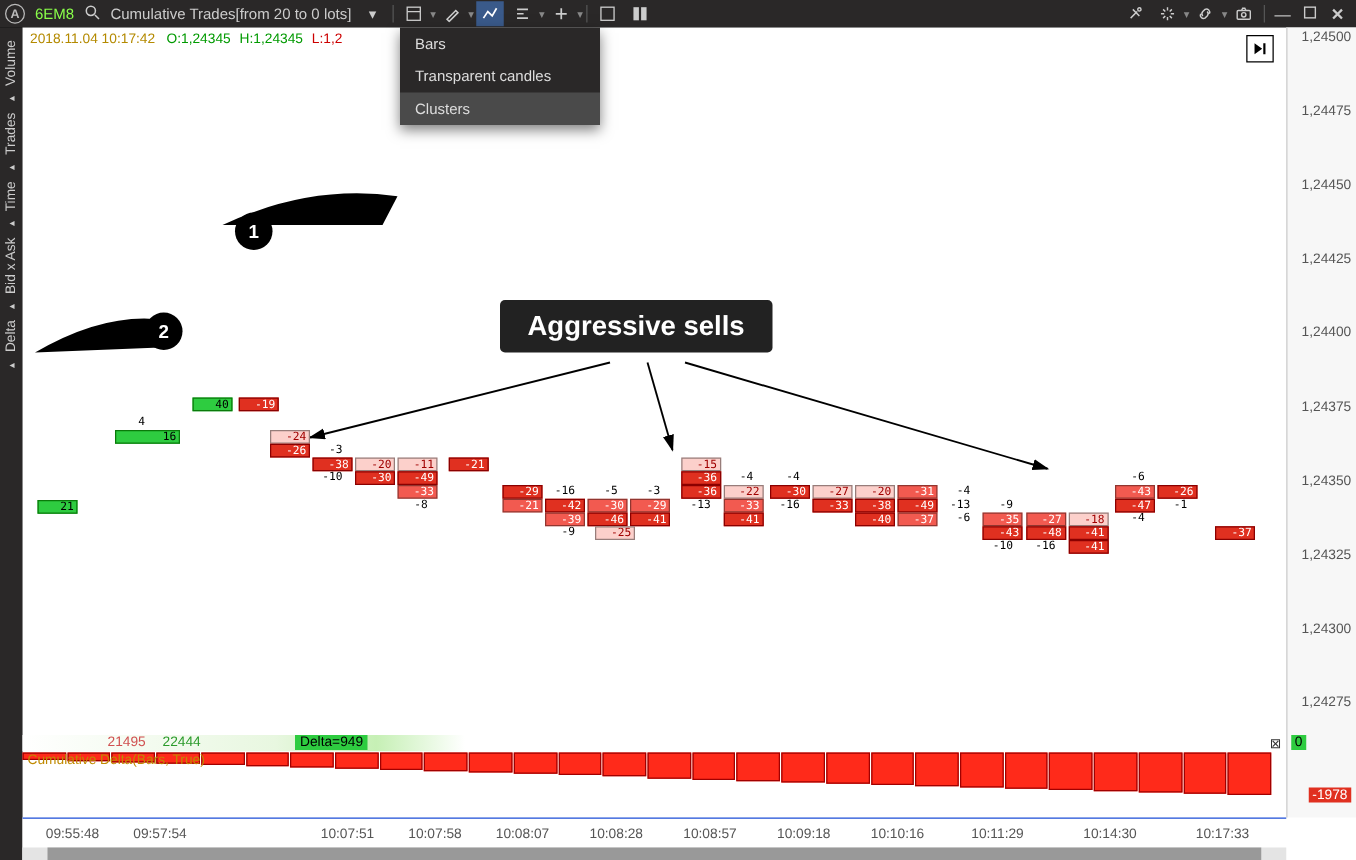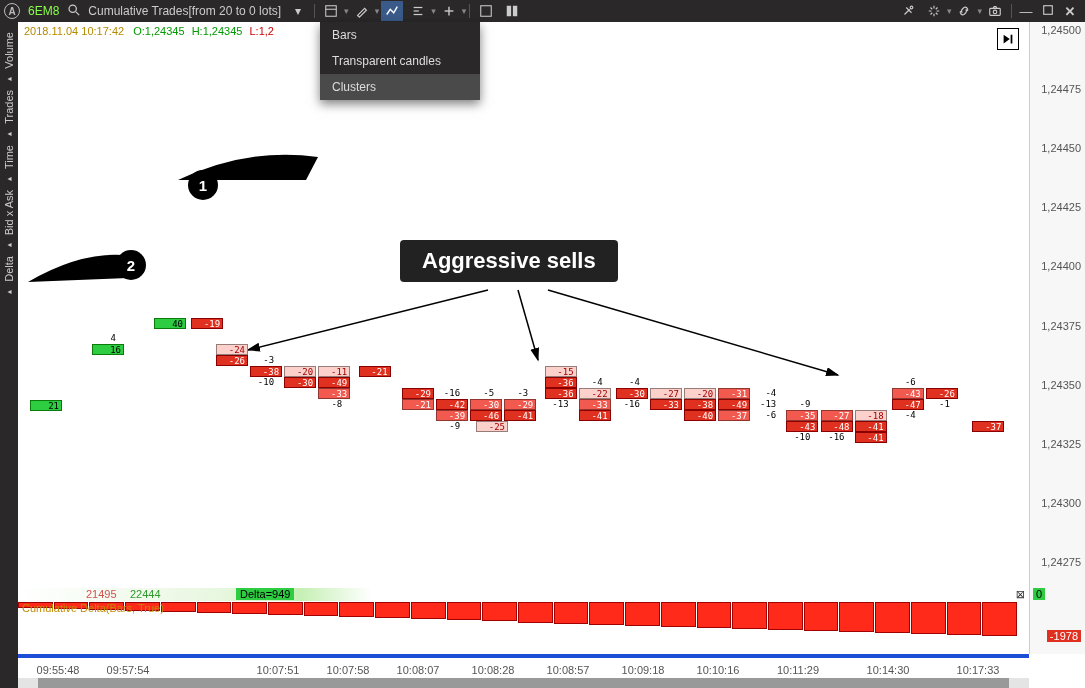--- a/index.html
+++ b/index.html
@@ -63,21 +63,21 @@
     position:absolute; left:0; top:0; right:56px; bottom:34px;
   }
   .yaxis {
     position:absolute; right:0; top:0; width:56px; bottom:34px;
     background:#f7f7f7; border-left:1px solid #ccc;
     font-size:11px; color:#555;
   }
   .yaxis .ytick { position:absolute; right:4px; transform:translateY(-50%);}
   .xaxis {
     position:absolute; left:0; right:56px; bottom:0; height:34px;
-    background:#fff; border-top:4px solid #1d4ed8;
+    background:#fff; border-top:1px solid #1d4ed8;
     font-size:11px; color:#555;
   }
   .xaxis .xtick { position:absolute; top:6px; transform:translateX(-50%);}
   .xaxis .scroll-track {
     position:absolute; left:0; right:0; bottom:0; height:10px;
     background:#e4e4e4;
   }
   .xaxis .scroll-thumb {
     position:absolute; height:10px; bottom:0; background:#999;
   }
@@ -354,21 +354,21 @@
           <div class="delta-bar" style="left: 785.714px; width: 34.7143px; height: 28.8148px;"></div>
           <div class="delta-bar" style="left: 821.429px; width: 34.7143px; height: 29.8519px;"></div>
           <div class="delta-bar" style="left: 857.143px; width: 34.7143px; height: 30.8889px;"></div>
           <div class="delta-bar" style="left: 892.857px; width: 34.7143px; height: 31.9259px;"></div>
           <div class="delta-bar" style="left: 928.571px; width: 34.7143px; height: 32.963px;"></div>
           <div class="delta-bar" style="left: 964.286px; width: 34.7143px; height: 34px;"></div>
         </div>
     </div>
   <div class="cluster green-d" style="left: 12px; top: 378px; width: 32px;">21</div>
       <div class="cluster plain" style="left: 74px; top: 311px; width: 26px;">4</div>
-      <div class="cluster green-d" style="left: 74px; top: 322px; width: 32px;">16</div>
+      <div class="cluster green-d" style="left: 74px; top: 322px; width: 52px;">16</div>
       <div class="cluster green-d" style="left: 136px; top: 296px; width: 32px;">40</div>
       <div class="cluster red-d" style="left: 173.2px; top: 296px; width: 32px;">-19</div>
       <div class="cluster red-l" style="left: 198px; top: 322px; width: 32px;">-24</div>
       <div class="cluster red-d" style="left: 198px; top: 333px; width: 32px;">-26</div>
       <div class="cluster plain" style="left: 232.1px; top: 333px; width: 26px;">-3</div>
       <div class="cluster red-d" style="left: 232.1px; top: 344px; width: 32px;">-38</div>
       <div class="cluster plain" style="left: 232.1px; top: 355px; width: 26px;">-10</div>
       <div class="cluster red-l" style="left: 266.2px; top: 344px; width: 32px;">-20</div>
       <div class="cluster red-d" style="left: 266.2px; top: 355px; width: 32px;">-30</div>
       <div class="cluster red-l" style="left: 300.3px; top: 344px; width: 32px;">-11</div>

